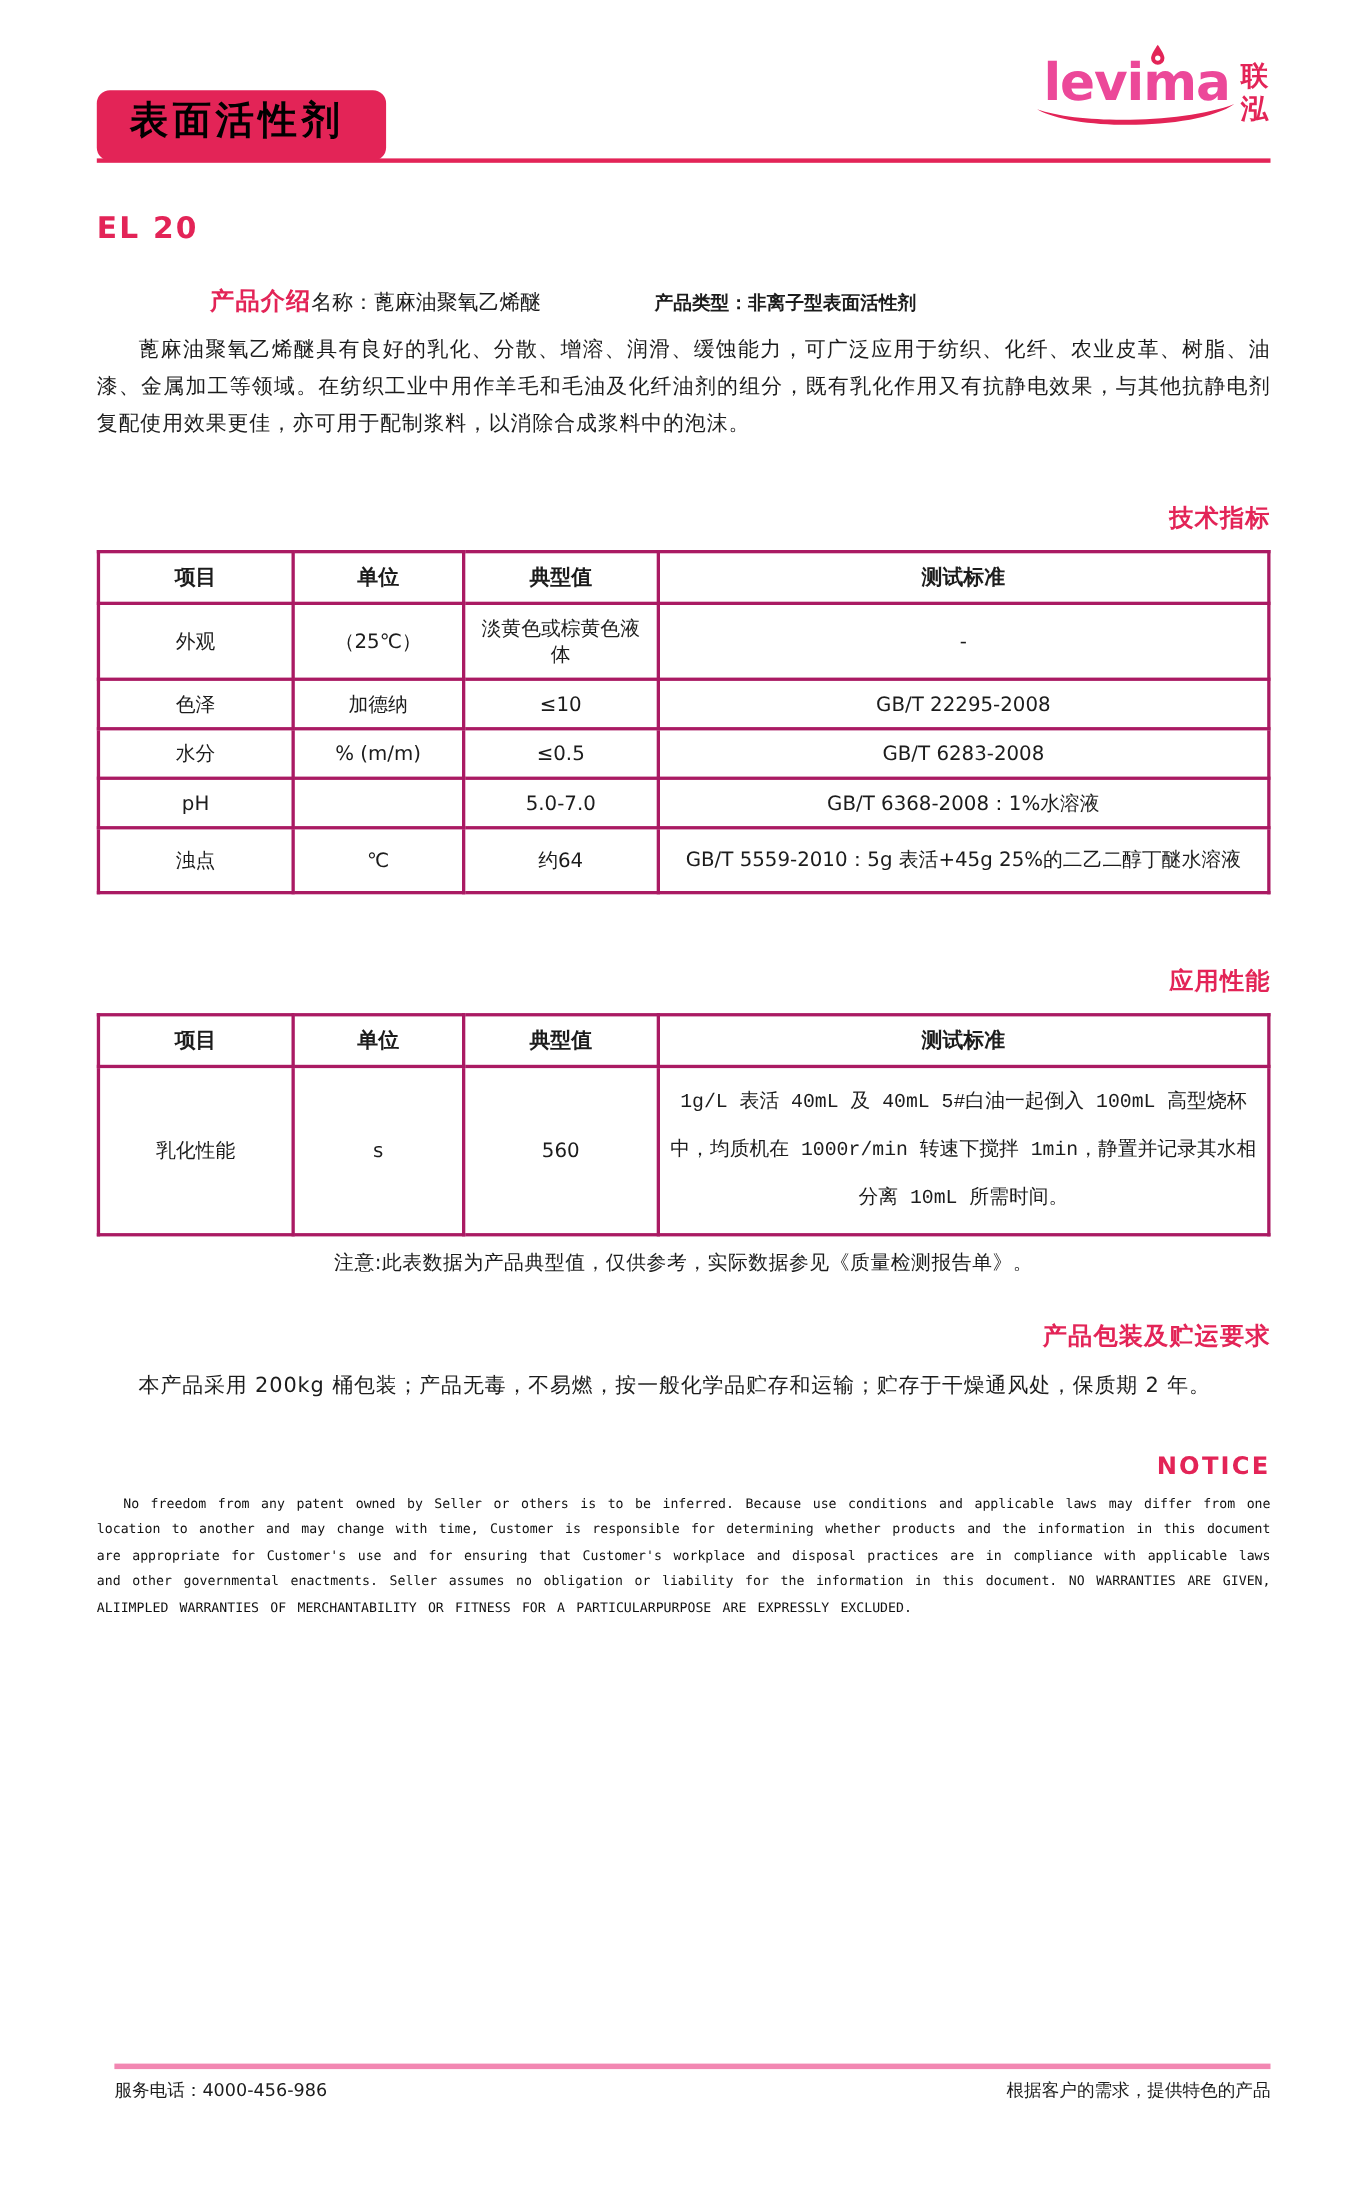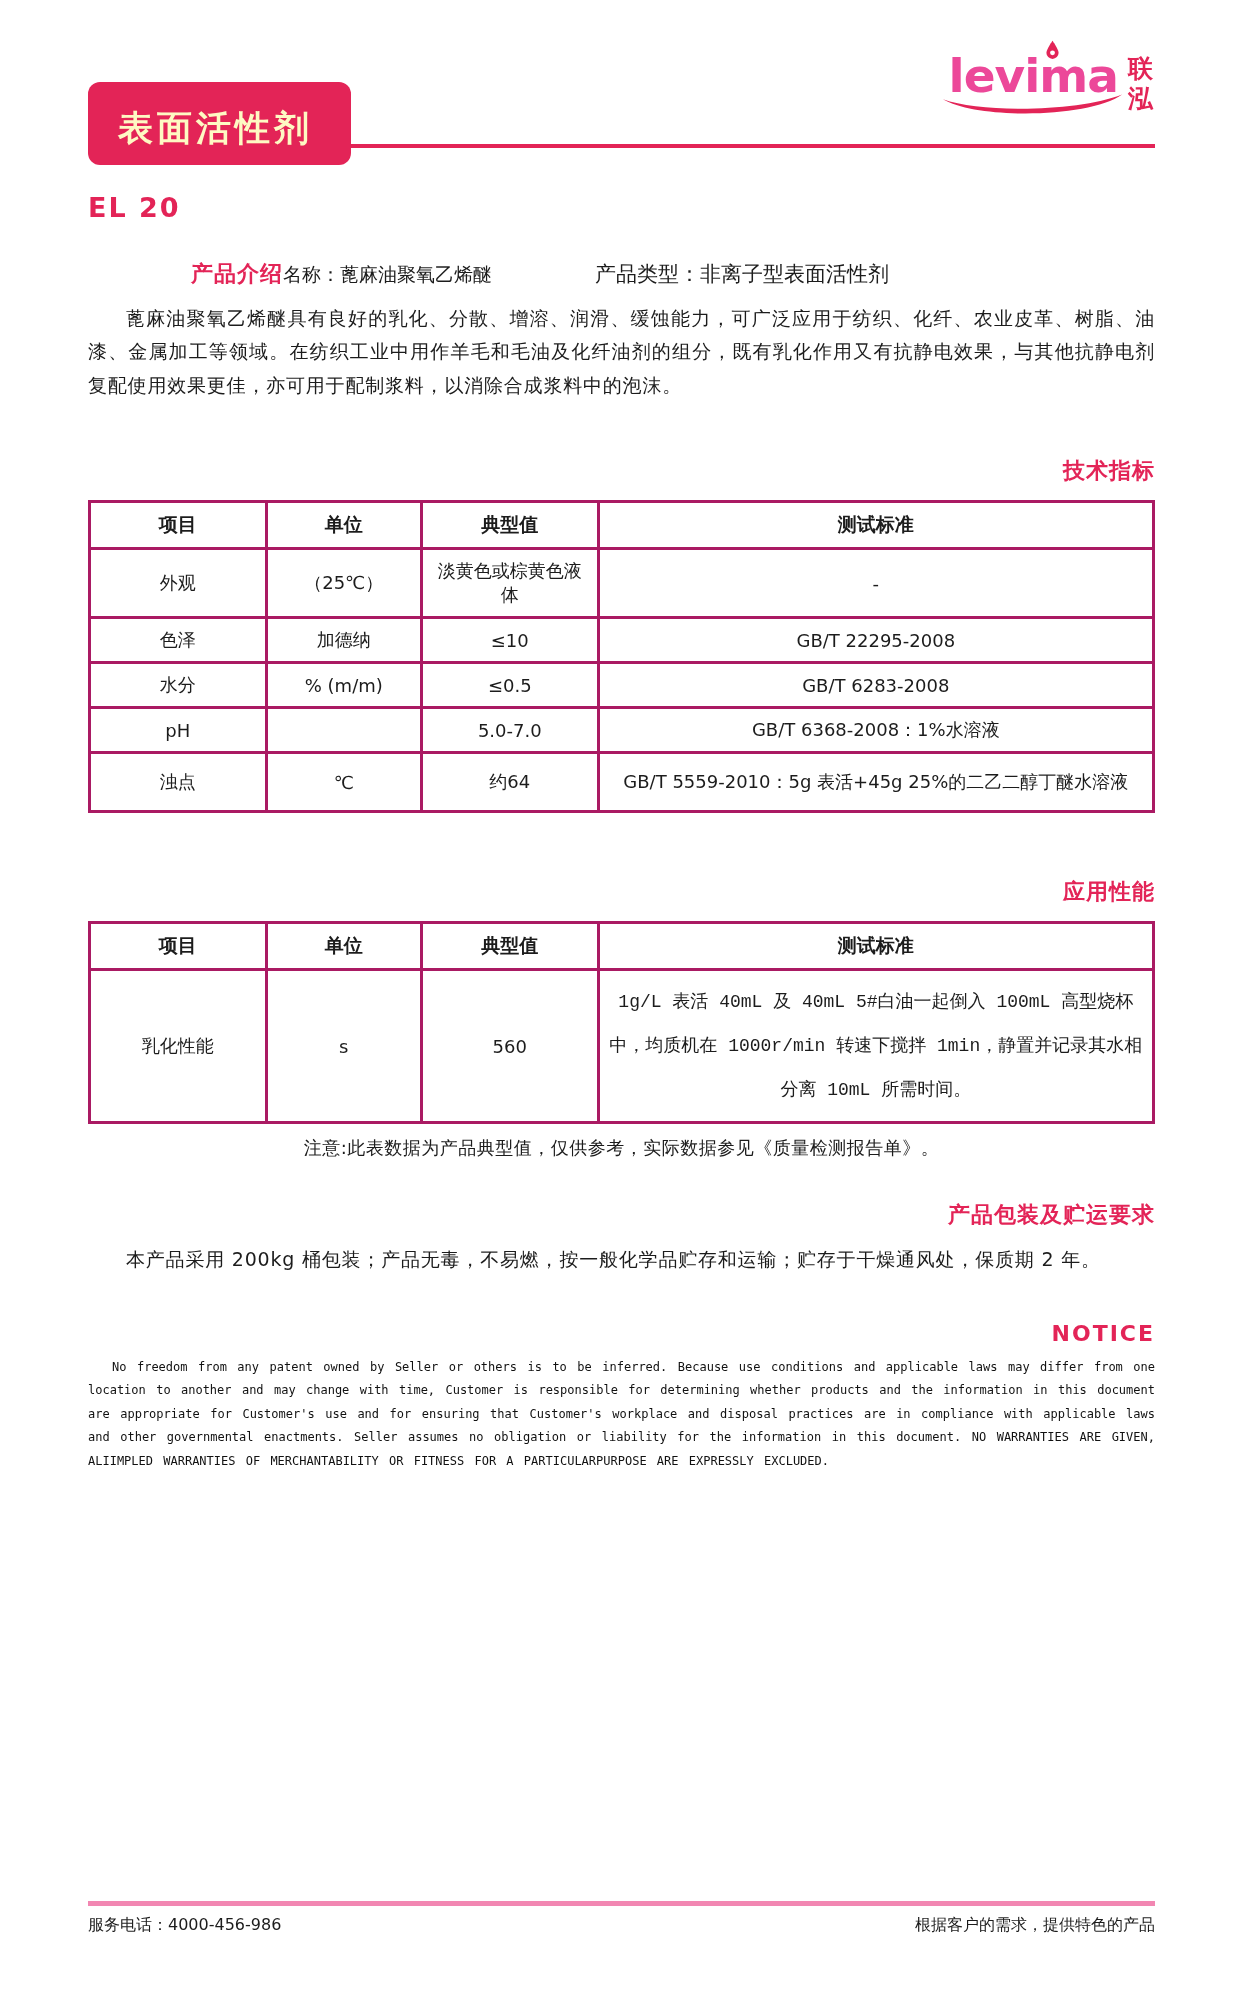--- a/index.html
+++ b/index.html
@@ -9,23 +9,23 @@
     font-family:"DejaVu Sans","Liberation Sans",sans-serif;
     color:#1c1c1c; overflow:hidden;
   }
   .page { position:relative; width:1241px; height:2009px; }
   .content { margin:0 86px 0 88px; position:relative; }
 
   
   .banner-row { position:relative; padding-top:82px; height:148px; }
   .banner-rule { position:absolute; left:0; right:0; bottom:0; height:4px; background:#e32457; }
   .banner {
-    position:relative; display:inline-block; background:#e32457; color:#fef9c3;
+    position:relative; display:inline-block; background:#e32457; color:#000000;
     font-size:35px; font-weight:bold; letter-spacing:4px;
-    padding:23px 38px 13px 30px; border-radius:12px; z-index:2;
+    padding:4px 38px 13px 30px; border-radius:12px; z-index:2;
   }
   .logo { position:absolute; right:0; top:52px; display:flex; align-items:flex-start; gap:10px; }
   .logo-main { position:relative; padding-bottom:12px; }
   .logo-text {
     font-size:47px; font-weight:800; color:#ec4899; letter-spacing:-1px; line-height:1;
     display:inline-block;
   }
   .droplet { position:absolute; top:-12px; left:57%; width:15px; height:20px; }
   .swoosh { position:absolute; left:-8px; bottom:-4px; width:108%; height:22px; }
   .logo-cn {
@@ -35,21 +35,21 @@
 
   .product-code {
     margin-top:44px; color:#e32457; font-size:27px; font-weight:bold; letter-spacing:2px;
   }
 
   
   .sec-heading { color:#e32457; font-size:22px; font-weight:bold; letter-spacing:1px;text-align:right; }
   .intro-row { display:flex; align-items:baseline; margin-top:36px; }
   .intro-heading { width:195px; flex:0 0 195px; }
   .intro-name { width:312px; flex:0 0 312px; font-size:19px; }
-  .intro-type { flex:1; font-size:21px; }
+  .intro-type { flex:1; font-size:17px;font-weight:bold; }
 
   .cn-par {
     margin-top:13px; font-size:19px; line-height:1.76; text-indent:2em;
     text-align:justify; letter-spacing:0.8px;
   }
 
   .tech-heading { margin-top:54px; }
   .app-heading  { margin-top:64px; }
   .pack-heading { margin-top:40px; }
   .notice-heading { margin-top:44px; letter-spacing:2px; }
@@ -70,21 +70,21 @@
 
   .table-note { margin-top:12px; font-size:18px; letter-spacing:0.5px;text-align:center; }
 
   .notice-par {
     margin-top:10px; font-family:"DejaVu Sans Mono","Liberation Mono",monospace;
     font-size:12px; line-height:1.96; text-indent:2em; text-align:justify;
     word-spacing:3px; color:#111;
   }
 
   
-  .footer { position:absolute; left:88px; right:86px; top:1876px;margin-top:25px; }
+  .footer { position:absolute; left:104px; right:86px; top:1876px; }
   .footer-bar { height:5px; background:#f287b2; }
   .footer-row { display:flex; justify-content:space-between; margin-top:9px; font-size:16px; }
 </style>
 </head>
 <body>
 
 <div class="page">
   <div class="content">
 
     <div class="banner-row">

